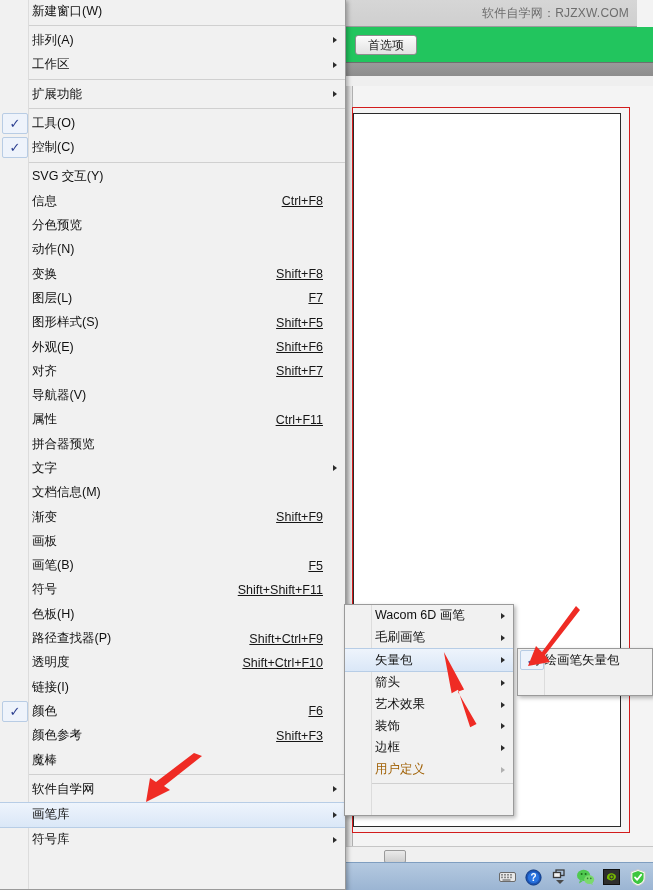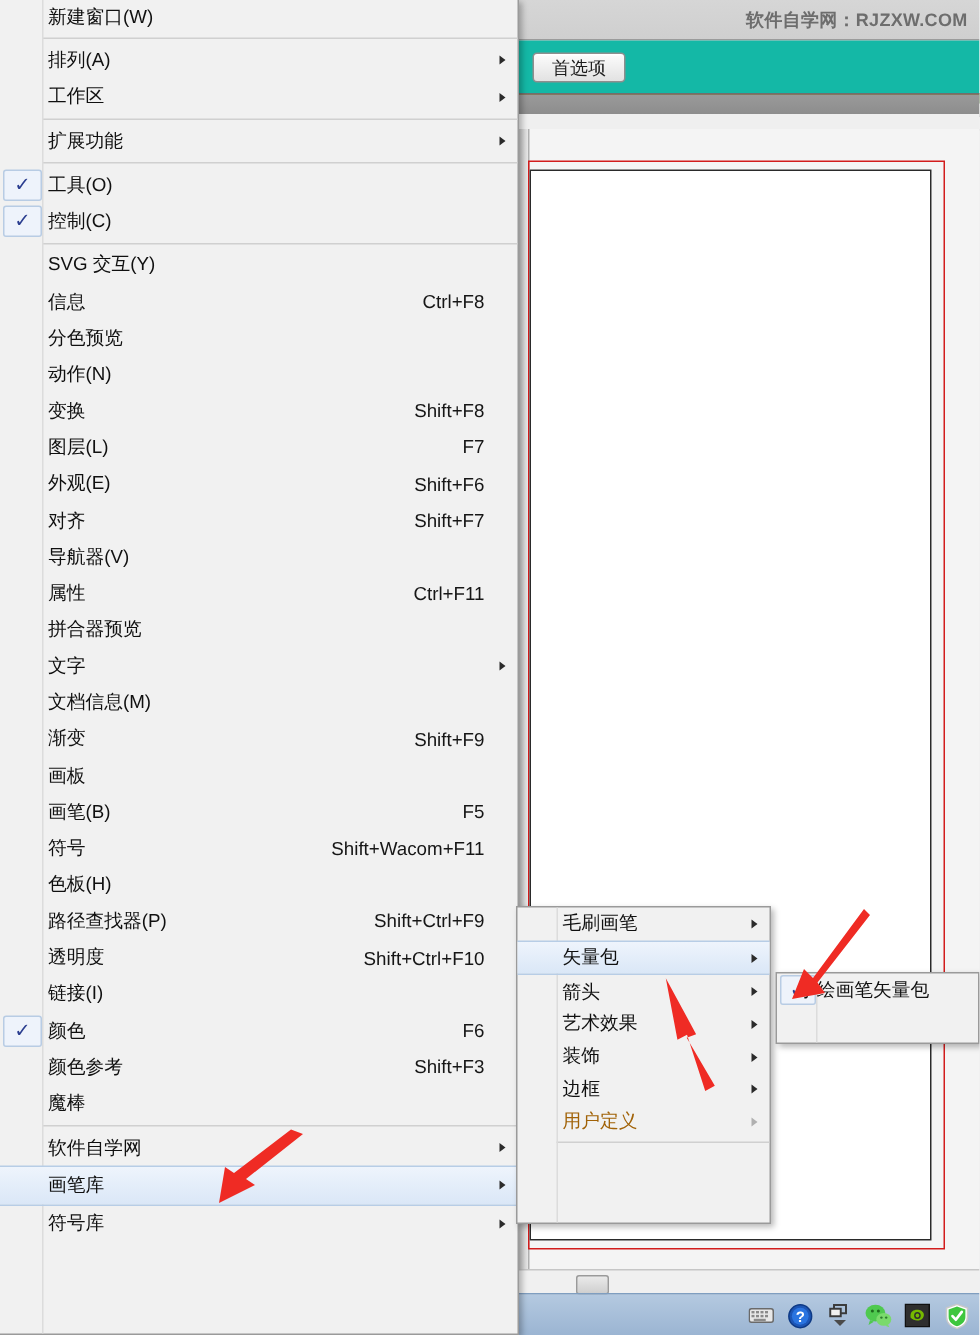--- a/index.html
+++ b/index.html
@@ -7,26 +7,26 @@
     width:653px;height:890px;overflow:hidden;
     background:#f2f2f2;
     font-family:"Liberation Sans","DejaVu Sans",sans-serif;
     -webkit-font-smoothing:antialiased;
   }
   .root{position:relative;width:653px;height:890px;}
 
   
   .app-bg{position:absolute;left:0;top:0;width:653px;height:890px;background:#f3f3f3;}
 
-  .app-titlebar{position:absolute;left:344px;top:0;width:309px;height:26px;
-    background:linear-gradient(#d6d6d6,#cfcfcf);border-bottom:1px solid #9b9b9b;font-weight:bold;}
+  .app-titlebar{position:absolute;left:328px;top:0;width:309px;height:26px;
+    background:linear-gradient(#d6d6d6,#cfcfcf);border-bottom:1px solid #9b9b9b;}
   .watermark{position:absolute;right:8px;top:5px;font-size:12px;color:#6d6d6d;letter-spacing:.2px;white-space:nowrap;}
 
   .app-toolbar{position:absolute;left:344px;top:27px;width:309px;height:35px;
-    background:#14b8a6;border-bottom:7px solid #a16207;}
+    background:#22c55e;border-bottom:1px solid #a16207;}
   .pref-btn{position:absolute;left:11px;top:8px;height:18px;padding:0 12px;
     display:flex;align-items:center;justify-content:center;font-size:12px;color:#1d1d1d;
     background:linear-gradient(#fcfcfc,#e2e2e2);border:1px solid #8e8e8e;border-radius:3px;
     box-shadow:inset 0 1px 0 #fff;}
 
   .app-darkbar{position:absolute;left:344px;top:62px;width:309px;height:14px;
     background:linear-gradient(#9a9a9a,#8c8c8c);border-top:1px solid #6f6f6f;border-bottom:1px solid #6a6a6a;}
 
   .ruler-top{position:absolute;left:344px;top:76px;width:309px;height:10px;background:#efefef;border-bottom:1px solid #c9c9c9;}
 
@@ -54,21 +54,21 @@
   .menu-sub{left:344px;top:604px;width:170px;height:212px;}
   .menu-sub2{left:517px;top:648px;width:136px;height:48px;}
 
   .mi{position:relative;display:flex;align-items:center;height:21px;
     font-size:12.5px;color:#101010;white-space:nowrap;cursor:default;}
   .mi .chk{position:absolute;left:1px;top:1px;width:24px;height:19px;
     display:flex;align-items:center;justify-content:center;
     font-size:13px;color:#2a3d8f;font-weight:bold;}
   .mi .chk.on{background:#eef3fb;border:1px solid #b8cce4;border-radius:2px;box-sizing:border-box;}
   .mi .lbl{position:absolute;left:30px;}
-  .mi .accel{position:absolute;right:22px;font-size:12.5px;color:#161616;}
+  .mi .accel{position:absolute;right:22px;font-size:12.5px;color:#161616;text-decoration:underline;}
   .mi .arr{position:absolute;right:8px;width:0;height:0;
     border-left:4px solid #2b2b2b;border-top:3.5px solid transparent;border-bottom:3.5px solid transparent;}
   .mi.disabled .lbl,.mi.disabled .accel{color:#a16207;}
   .mi.disabled .arr{border-left-color:#b0b0b0;}
   .mi.hi{background:linear-gradient(#eef4fc,#dae7f7);border-top:1px solid #b7cde6;border-bottom:1px solid #b7cde6;}
 
   .menu-main .mi{height:24.3px;}
   .menu-main .mi .chk{width:26px;height:21px;top:1.5px;left:2px;}
   .menu-main .mi .lbl{left:32px;text-align:center;}
 
@@ -234,20 +234,25 @@
         <span class="lbl">变换</span>
         <span class="accel">Shift+F8</span>
       </div>
       <div class="mi">
         <span class="chk"></span>
         <span class="lbl">图层(L)</span>
         <span class="accel">F7</span>
       </div>
       <div class="mi">
         <span class="chk"></span>
+        <span class="lbl">图形样式(S)</span>
+        <span class="accel">Shift+F5</span>
+      </div>
+      <div class="mi">
+        <span class="chk"></span>
         <span class="lbl">外观(E)</span>
         <span class="accel">Shift+F6</span>
       </div>
       <div class="mi">
         <span class="chk"></span>
         <span class="lbl">对齐</span>
         <span class="accel">Shift+F7</span>
       </div>
       <div class="mi">
         <span class="chk"></span>
@@ -281,21 +286,21 @@
         <span class="lbl">画板</span>
       </div>
       <div class="mi">
         <span class="chk"></span>
         <span class="lbl">画笔(B)</span>
         <span class="accel">F5</span>
       </div>
       <div class="mi">
         <span class="chk"></span>
         <span class="lbl">符号</span>
-        <span class="accel">Shift+Wacom+F11</span>
+        <span class="accel">Shift+Shift+F11</span>
       </div>
       <div class="mi">
         <span class="chk"></span>
         <span class="lbl">色板(H)</span>
       </div>
       <div class="mi">
         <span class="chk"></span>
         <span class="lbl">路径查找器(P)</span>
         <span class="accel">Shift+Ctrl+F9</span>
       </div>
@@ -335,20 +340,25 @@
       </div>
       <div class="mi">
         <span class="chk"></span>
         <span class="lbl">符号库</span>
         <span class="arr"></span>
       </div>
     </div>
 
   <div class="menu menu-sub" id="sub-menu">
     <div class="gutter"></div>
+  <div class="mi">
+        <span class="chk"></span>
+        <span class="lbl">Wacom 6D 画笔</span>
+        <span class="arr"></span>
+      </div>
       <div class="mi">
         <span class="chk"></span>
         <span class="lbl">毛刷画笔</span>
         <span class="arr"></span>
       </div>
       <div class="mi hi">
         <span class="chk"></span>
         <span class="lbl">矢量包</span>
         <span class="arr"></span>
       </div>

